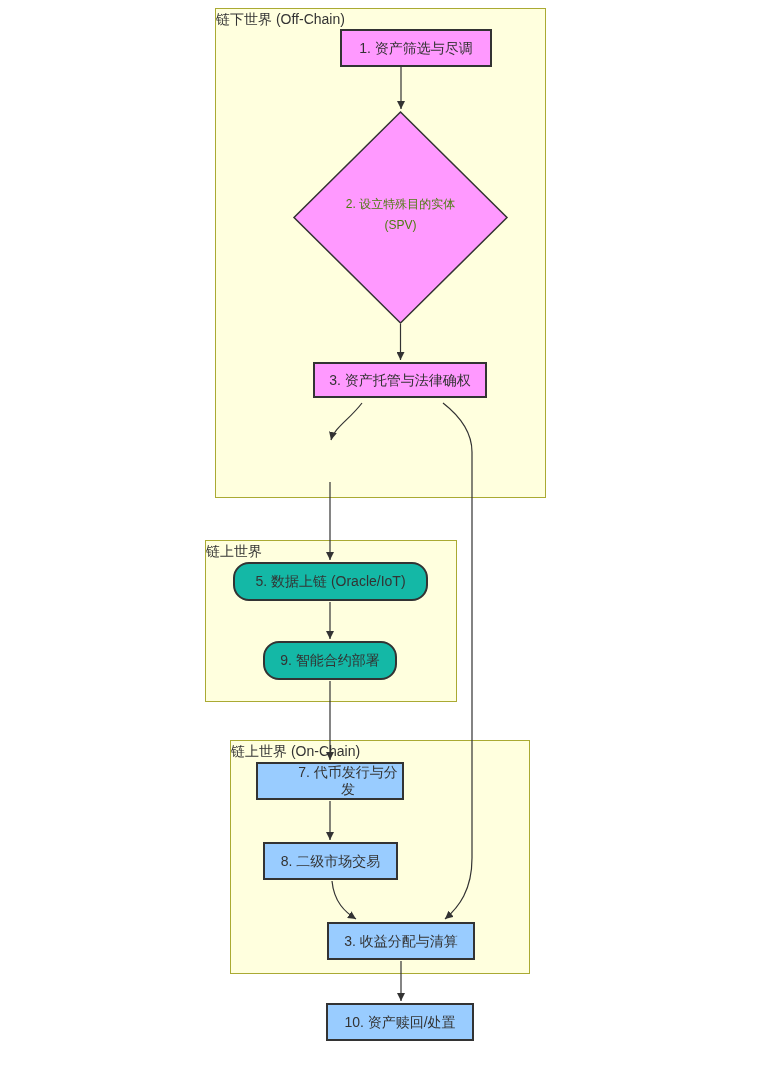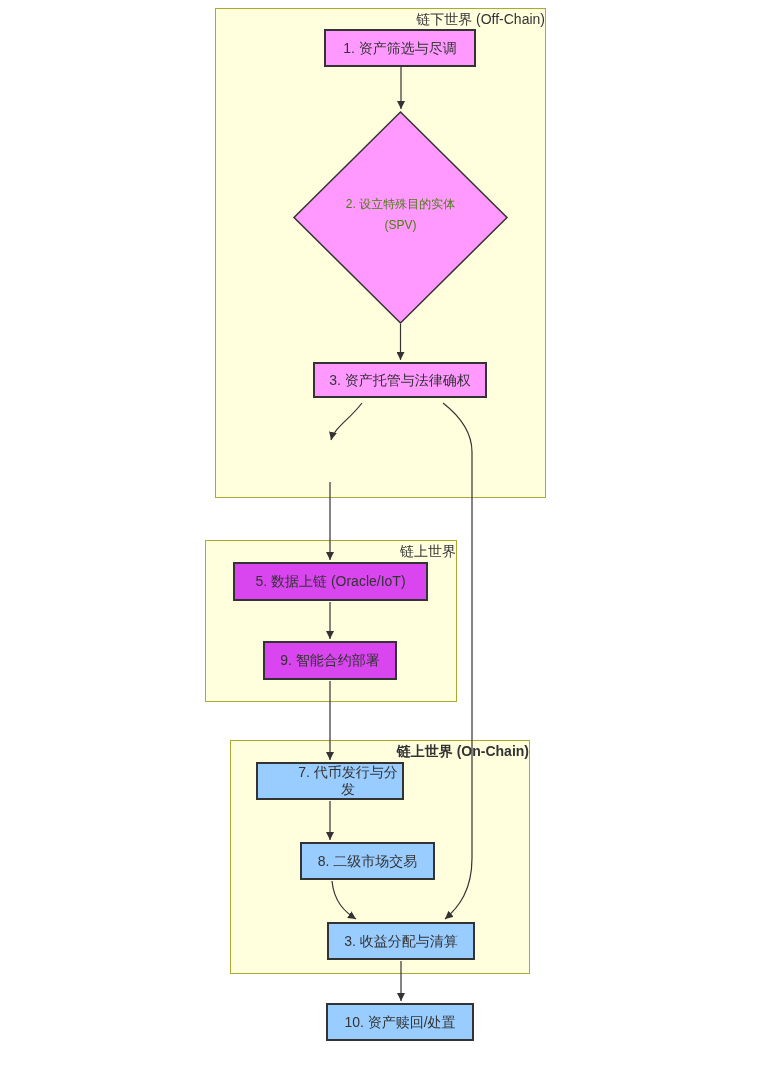--- a/index.html
+++ b/index.html
@@ -1,47 +1,47 @@
 <!DOCTYPE html>
 <html><head>
 <meta charset="utf-8">
 <style>
   html,body{margin:0;padding:0;background:#ffffff;}
   .canvas{
     position:relative;width:760px;height:1066px;overflow:hidden;background:#ffffff;
     font-family:"Liberation Sans","DejaVu Sans",sans-serif;color:#333333;
   }
   .cluster{position:absolute;background:#ffffde;border:1px solid #aaaa33;box-sizing:border-box;z-index:1;}
-  .cluster-title{position:absolute;top:2px;left:0;right:0;text-align:right;font-size:14px;color:#333333;z-index:1;}
+  .cluster-title{position:absolute;top:2px;left:0;right:0;text-align:left;font-size:14px;color:#333333;z-index:1;}
   .edges{position:absolute;left:0;top:0;width:760px;height:1066px;z-index:2;pointer-events:none;}
   .node{
     position:absolute;border:2px solid #333333;box-sizing:border-box;z-index:3;
     display:flex;align-items:center;justify-content:center;text-align:center;
     font-size:14px;line-height:1.2;color:#333333;
   }
   .fill-pink{background:#ff99ff;}
-  .fill-purple{background:#d946ef;}
+  .fill-purple{background:#14b8a6;border-radius:16px;}
   .fill-blue{background:#99ccff;}
   .diamond-label{
     position:absolute;left:300px;top:194px;width:201px;z-index:3;
     text-align:center;font-size:12px;line-height:21px;color:#4d7c0f;
   }
   
-  #n1 {left:324px;top:29px;  width:152px;height:38px;}
+  #n1 {left:340px;top:29px;  width:152px;height:38px;}
   #n3 {left:313px;top:362px; width:174px;height:36px;}
   #n4 {left:263px;top:443px; width:134px;height:38px;}
   #n5 {left:233px;top:562px; width:195px;height:39px;}
   #n6 {left:263px;top:641px; width:134px;height:39px;}
   #n7 {left:256px;top:762px; width:148px;height:38px;padding-left:36px;}
-  #n8 {left:263px;top:842px; width:135px;height:38px;margin-left:37px;}
+  #n8 {left:263px;top:842px; width:135px;height:38px;}
   #n9 {left:327px;top:922px; width:148px;height:38px;}
   #n10{left:326px;top:1003px;width:148px;height:38px;}
   #c1{left:215px;top:8px;  width:331px;height:490px;}
   #c2{left:205px;top:540px;width:252px;height:162px;}
-  #c3{left:230px;top:740px;width:300px;height:234px;font-weight:bold;}
+  #c3{left:230px;top:740px;width:300px;height:234px;}
 </style>
 </head>
 <body>
 
 <div class="canvas">
 
   <div class="cluster" id="c1">
     <div class="cluster-title">链下世界 (Off-Chain)</div>
   </div>
   <div class="cluster" id="c2">

